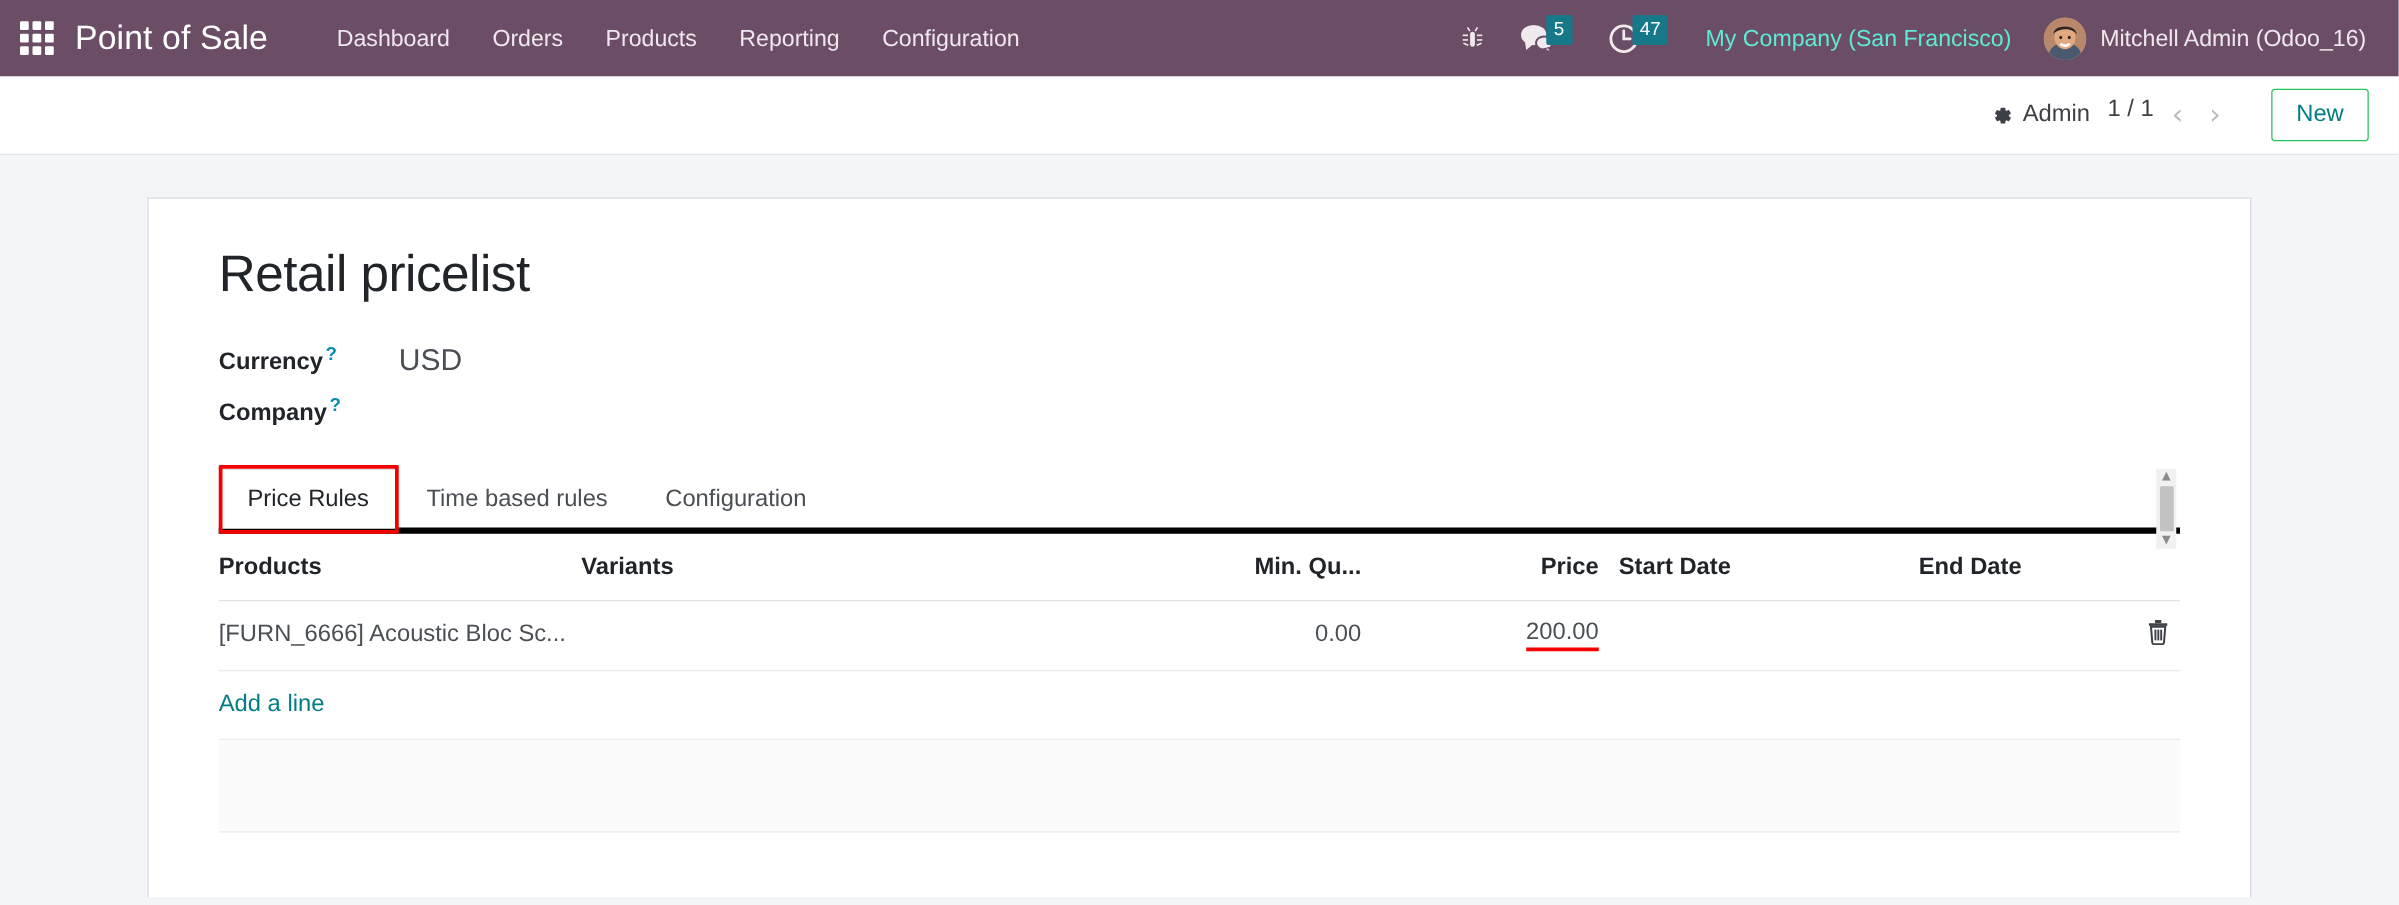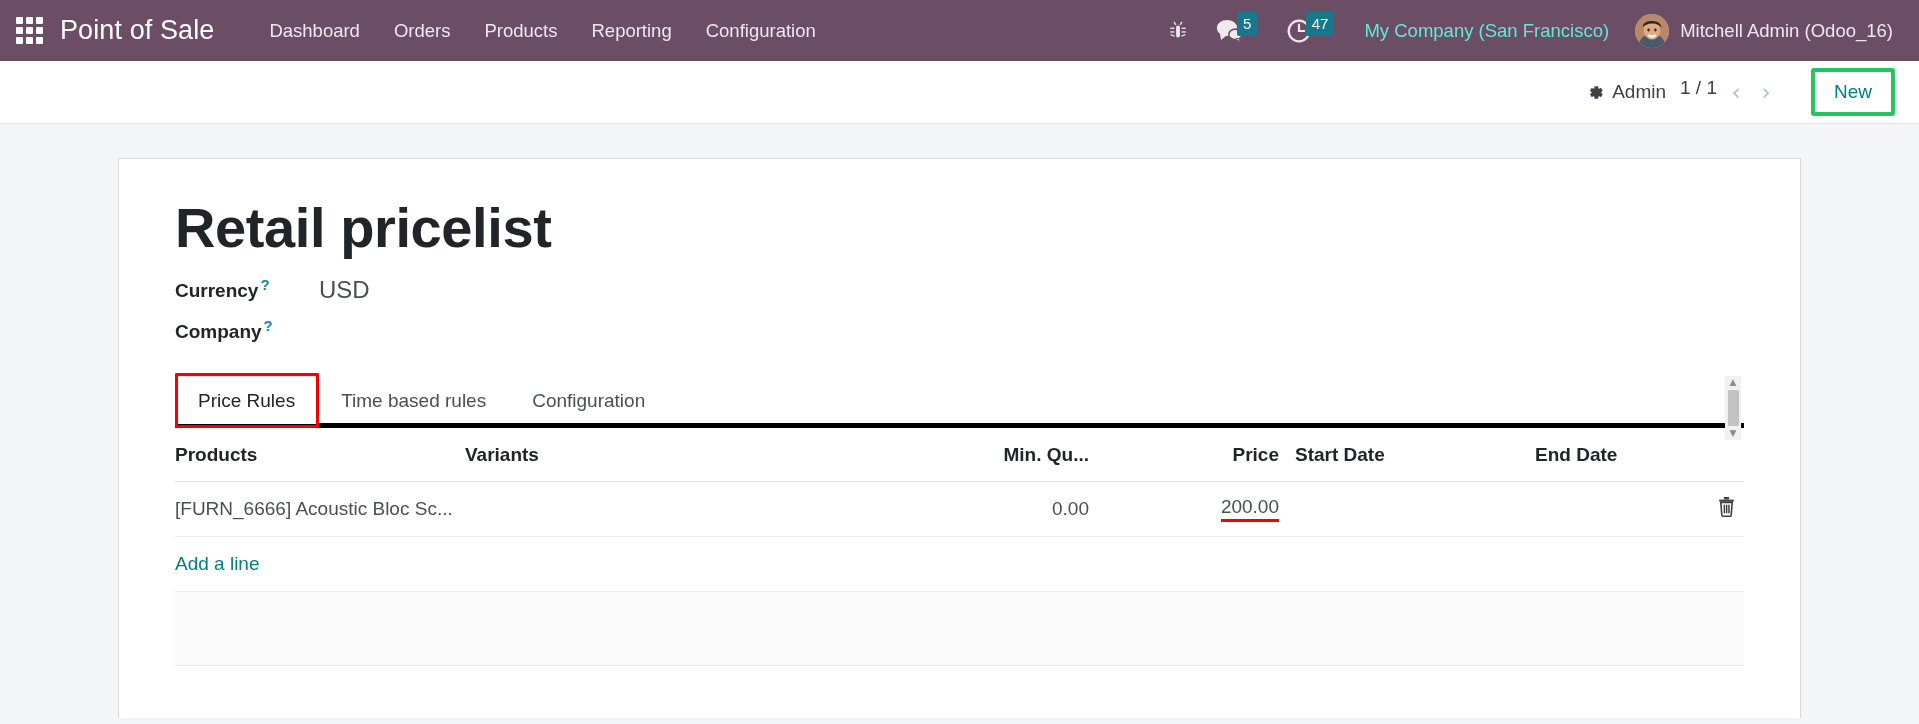--- a/index.html
+++ b/index.html
@@ -132,21 +132,21 @@
   .pager-value { padding: 0 4px; white-space: nowrap; }
   .pager-btn {
     width: 30px; height: 30px;
     display: flex; align-items: center; justify-content: center;
     color: #b8bcc0; font-size: 23px;
     cursor: pointer; user-select: none;
     font-family: "DejaVu Sans", sans-serif;
   }
   .new-btn {
     margin-left: 30px;
-    border: 4px solid #22c55e;
+    border: 1px solid #22c55e;
     color: #017e84;
     background: #ffffff;
     font-size: 19px;
     padding: 9px 19px;
     border-radius: 3px;
     cursor: pointer;
     font-family: "Liberation Sans", sans-serif;
     white-space: nowrap;
   }
 
@@ -163,26 +163,26 @@
     background: #ffffff;
     border: 1px solid #d8dadd;
     border-bottom: none;
     min-height: 560px;
     position: relative;
     box-shadow: 0 1px 2px rgba(0,0,0,.02);
   }
   .sheet-inner { padding: 38px 56px 0 56px; }
 
   .record-title {
-    font-size: 56px;
-    font-weight: 700;
+    font-size: 41px;
+    font-weight: 400;
     color: #212529;
     letter-spacing: -.4px;
     line-height: 1.12;
-    margin-bottom: 16px;
+    margin-bottom: 32px;
   }
 
   .field-row {
     display: flex;
     align-items: flex-start;
     margin-bottom: 10px;
     min-height: 31px;
   }
   .field-label {
     width: 142px;

